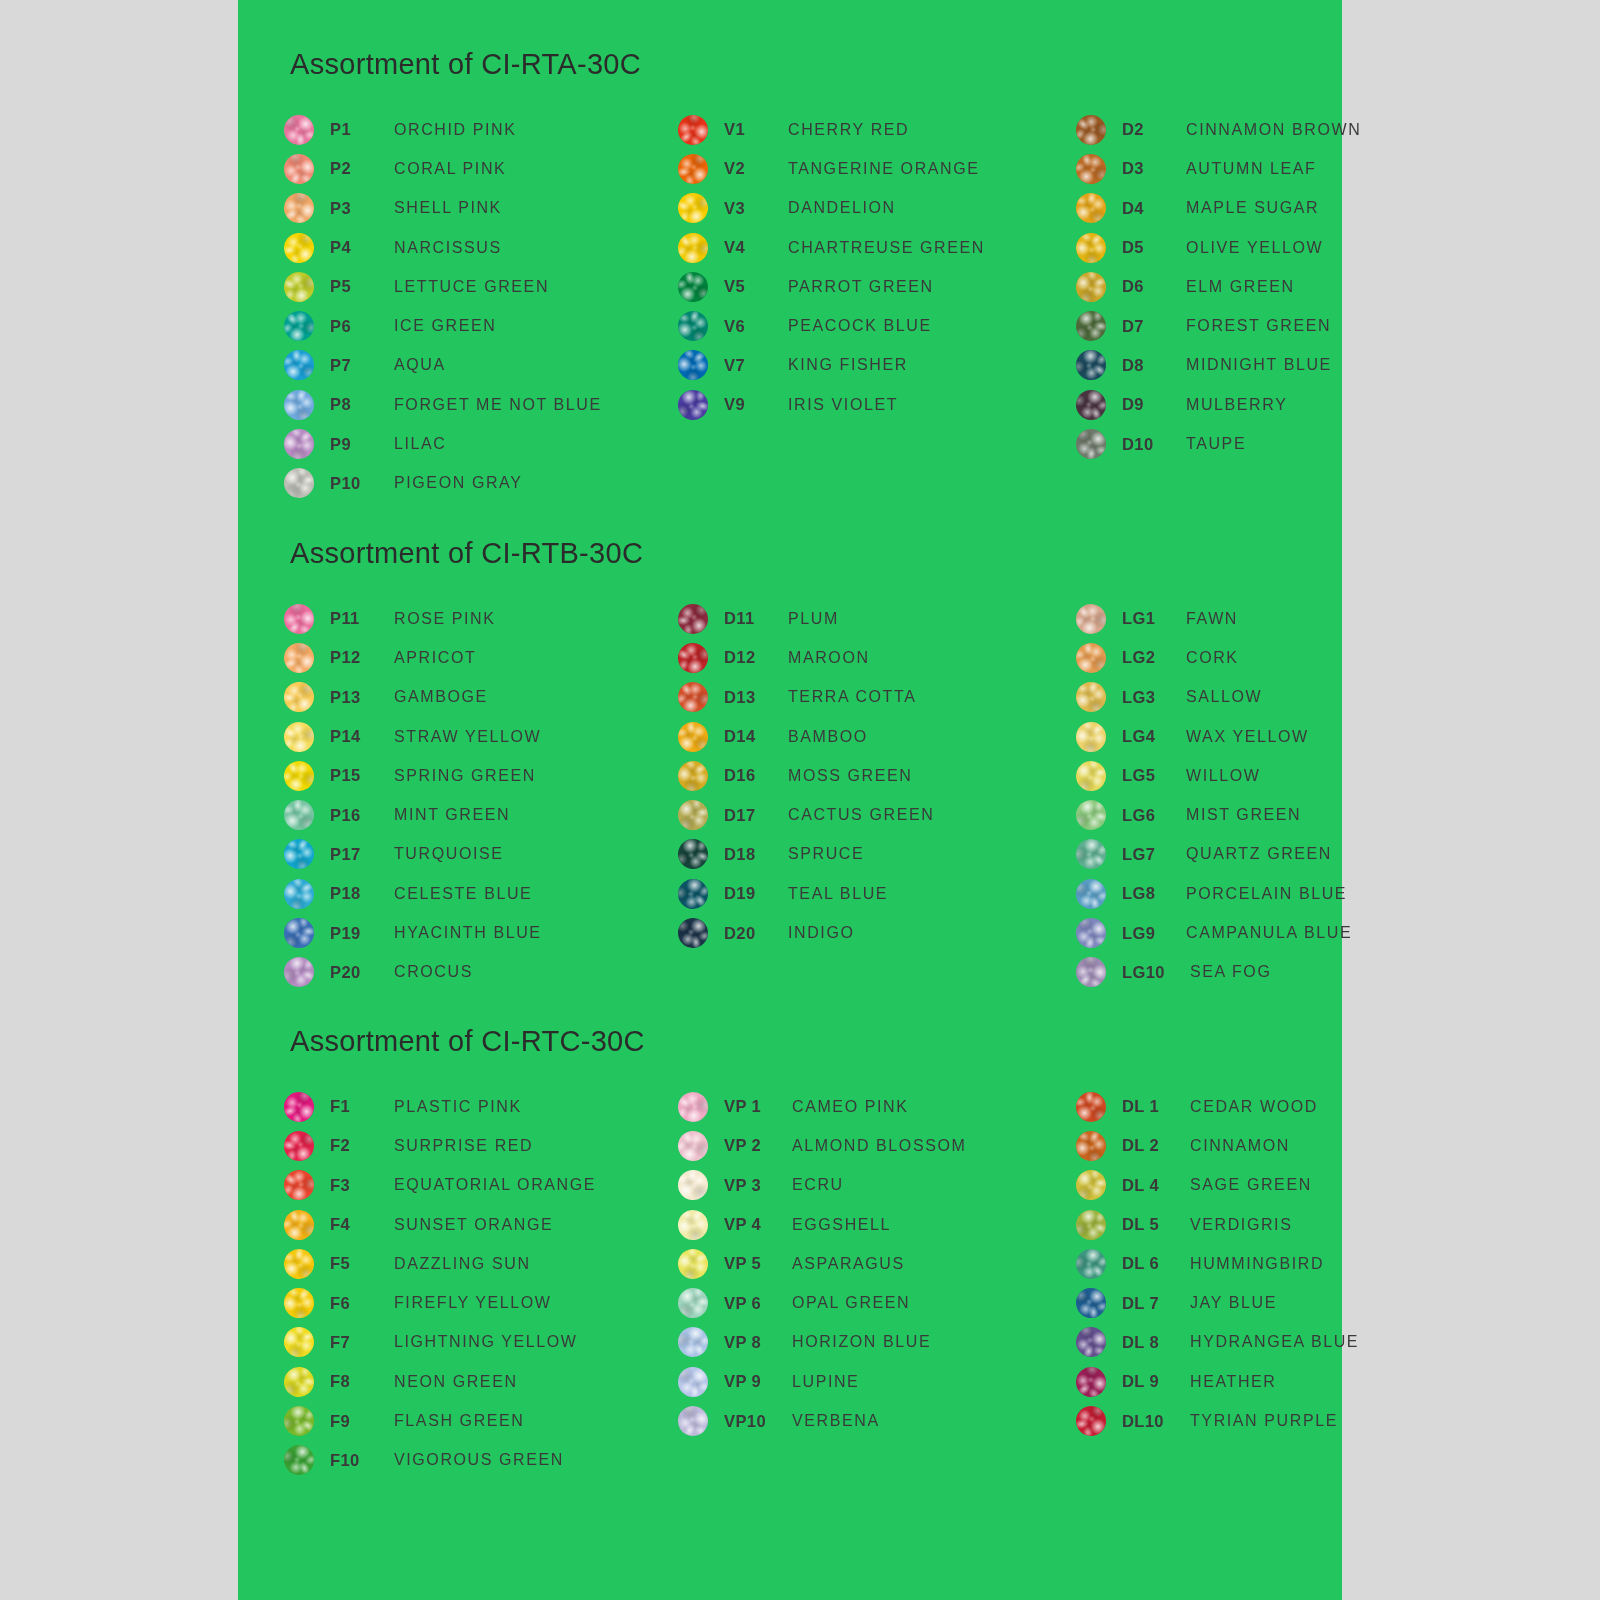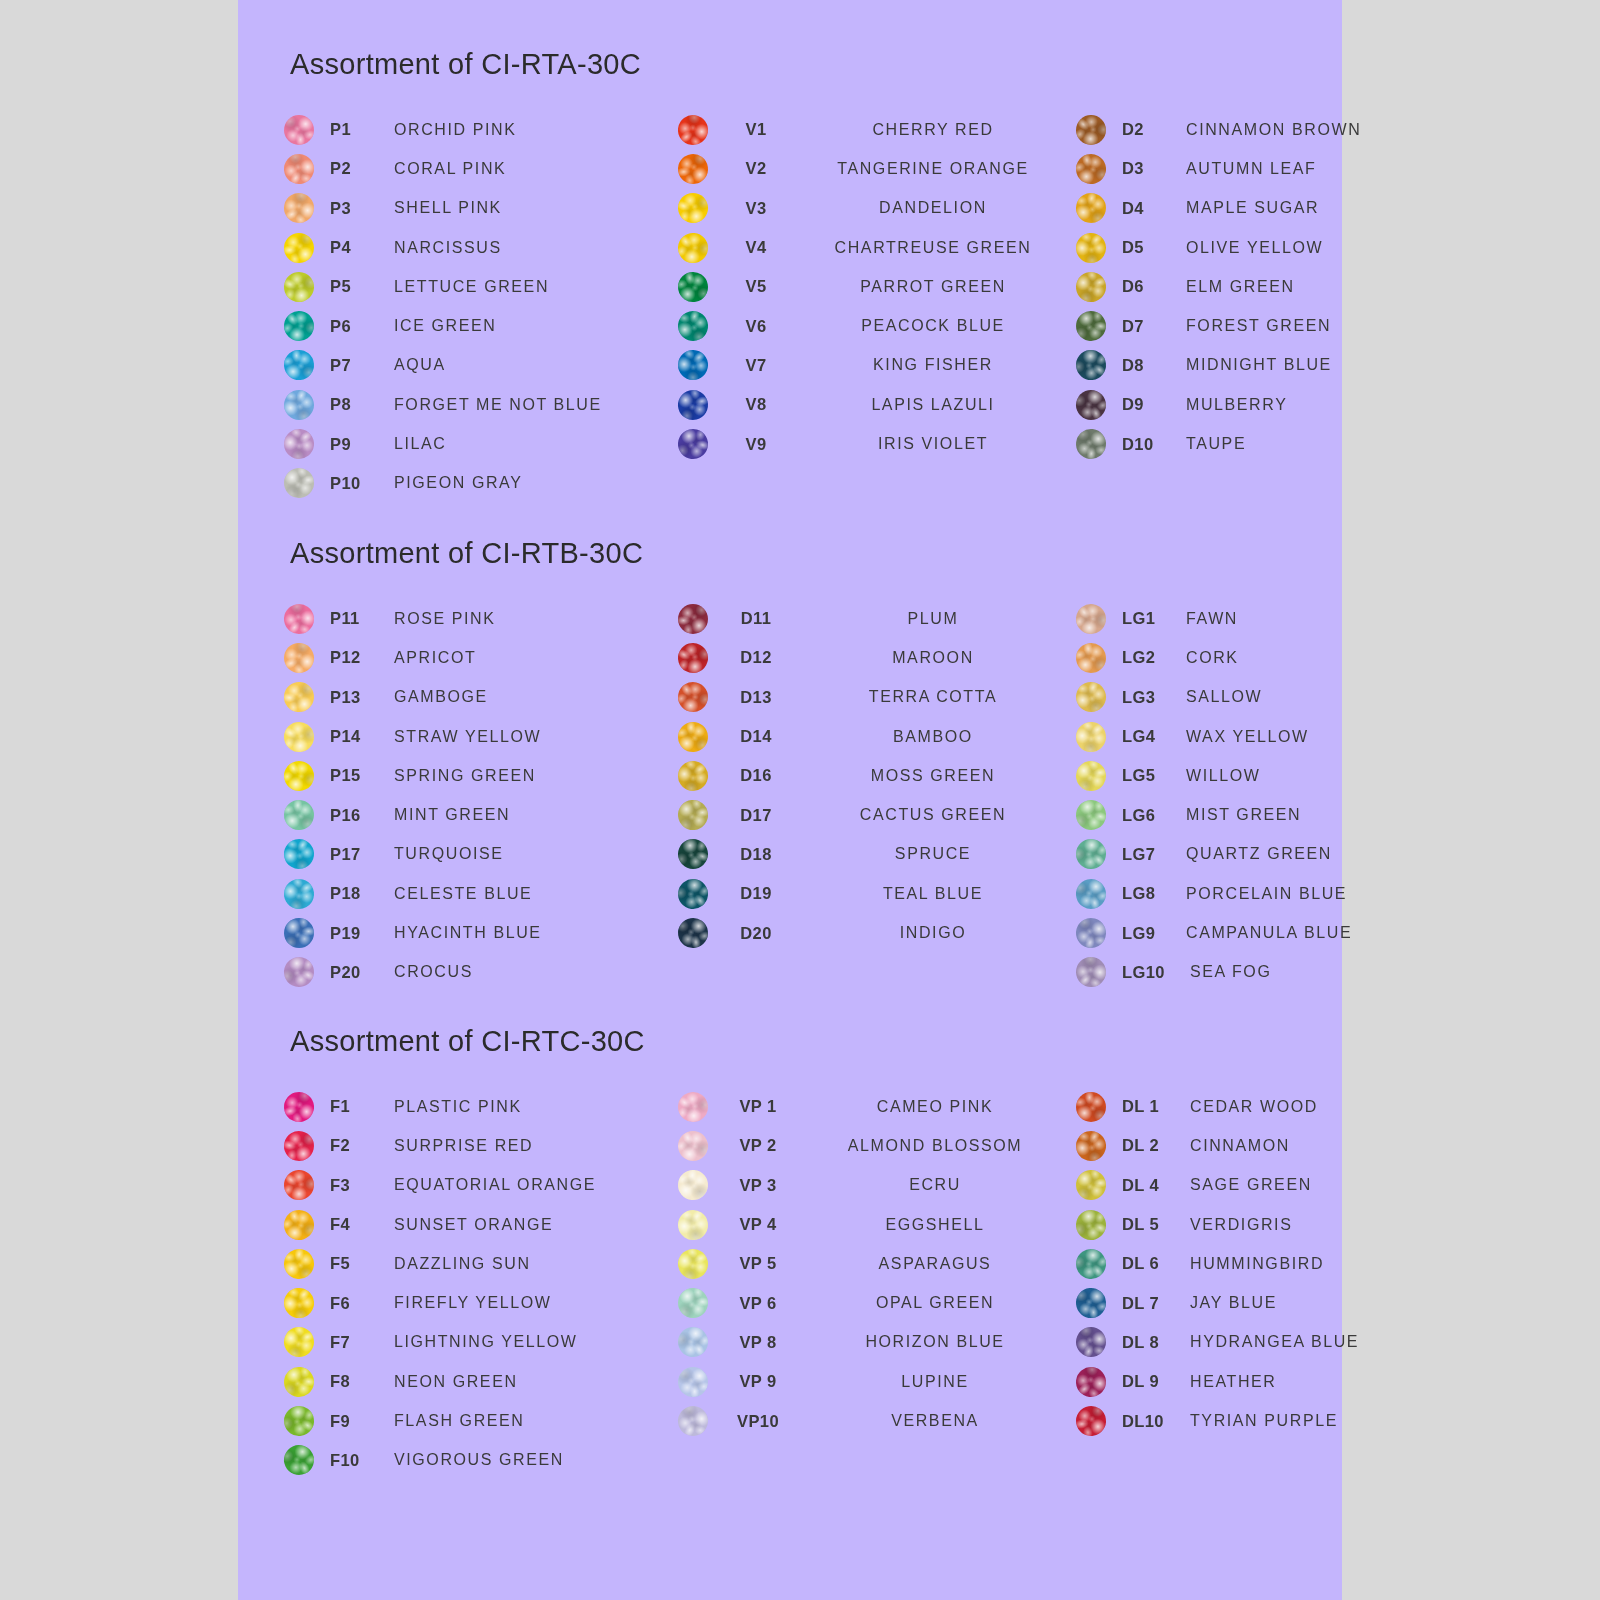--- a/index.html
+++ b/index.html
@@ -13,21 +13,21 @@
     background: #d9d9d9;
     font-family: "Liberation Sans", sans-serif;
     overflow: hidden;
   }
   #page {
     position: absolute;
     left: 238px;
     top: 0;
     width: 1104px;
     height: 1600px;
-    background: #c4b5fd;
+    background: #22c55e;
   }
   .section {
     position: absolute;
     left: 0;
     width: 1104px;
   }
   #section-0 { top: 48px; }
   #section-1 { top: 537px; }
   #section-2 { top: 1025px; }
 
@@ -47,21 +47,21 @@
     left: 0;
     top: 62px;
     width: 1104px;
     height: 420px;
   }
   .column {
     position: absolute;
     top: 0;
   }
   .col-0 { left: 46px;  width: 400px; }
-  .col-1 { left: 440px; width: 400px; text-align: center; }
+  .col-1 { left: 440px; width: 400px; }
   .col-2 { left: 838px; width: 270px; }
 
   .swatch-row {
     position: relative;
     height: 39.3px;
     display: flex;
     align-items: center;
   }
   .swatch {
     width: 30px;
@@ -210,25 +210,20 @@
             <div class="swatch" style="background-color: rgb(0, 134, 111); transform: rotate(198deg);"></div>
             <div class="code">V6</div>
             <div class="name">PEACOCK BLUE</div>
           </div>
           <div class="swatch-row">
             <div class="swatch" style="background-color: rgb(0, 105, 180); transform: rotate(227deg);"></div>
             <div class="code">V7</div>
             <div class="name">KING FISHER</div>
           </div>
           <div class="swatch-row">
-            <div class="swatch" style="background-color: rgb(27, 60, 164); transform: rotate(256deg);"></div>
-            <div class="code">V8</div>
-            <div class="name">LAPIS LAZULI</div>
-          </div>
-          <div class="swatch-row">
             <div class="swatch" style="background-color: rgb(74, 60, 160); transform: rotate(285deg);"></div>
             <div class="code">V9</div>
             <div class="name">IRIS VIOLET</div>
           </div>
         </div>
       <div class="column col-2">
           <div class="swatch-row">
             <div class="swatch" style="background-color: rgb(155, 90, 36); transform: rotate(135deg);"></div>
             <div class="code">D2</div>
             <div class="name">CINNAMON BROWN</div>

